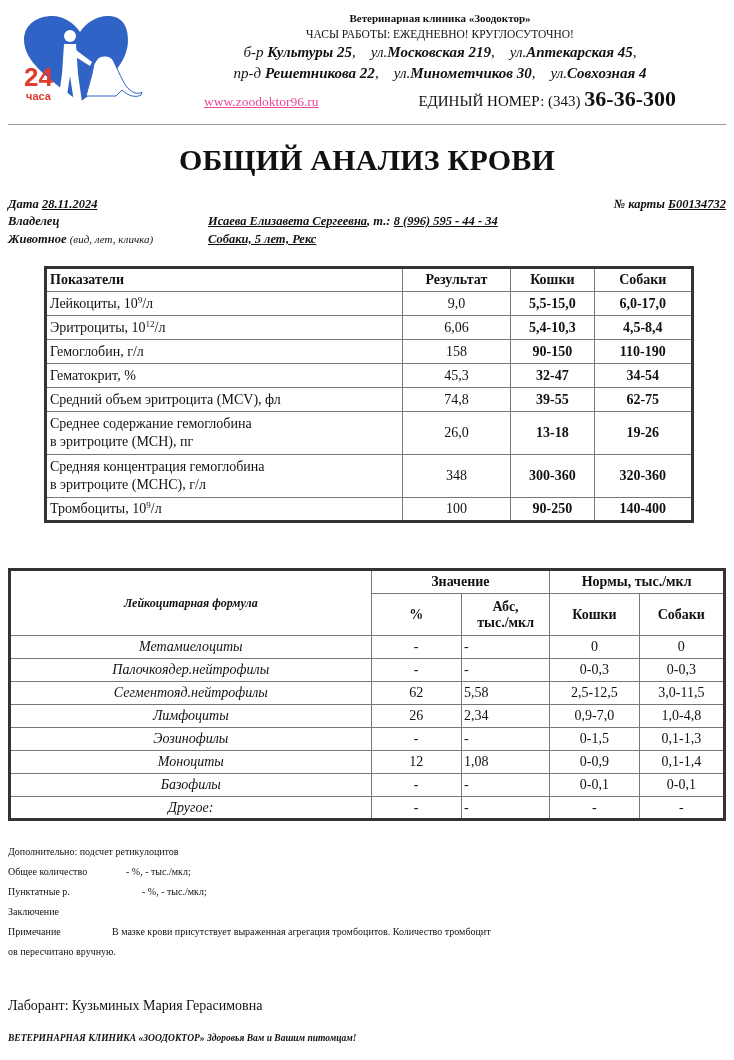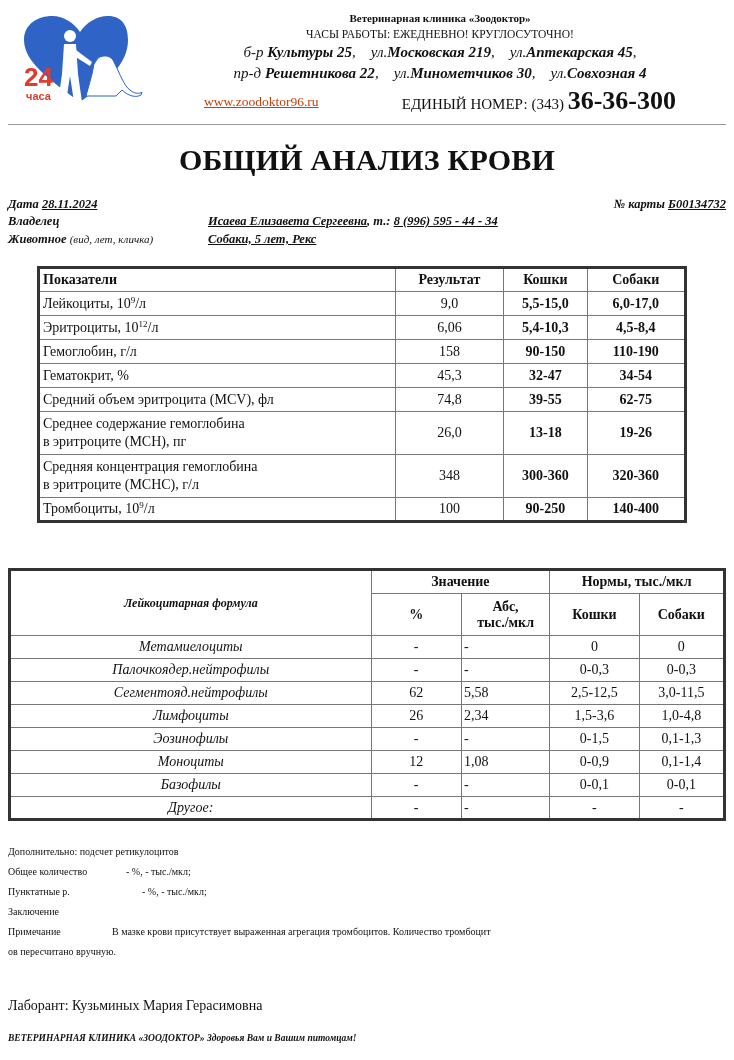--- a/index.html
+++ b/index.html
@@ -7,37 +7,37 @@
   body { font-family: "Liberation Serif", "DejaVu Serif", serif; color: #111; position: relative; }
 
   .header { position: absolute; left: 0; top: 0; width: 734px; height: 125px; }
   .logo { position: absolute; left: 20px; top: 14px; width: 125px; height: 92px; }
   .hdr-text { position: absolute; left: 196px; top: 10px; width: 488px; text-align: center; }
   .clinic-name { font-size: 11px; font-weight: bold; line-height: 16px; }
   .hours { font-size: 11.5px; line-height: 16px; }
   .addr { font-size: 15px; font-style: italic; line-height: 21px; white-space: nowrap; }
   .addr b { font-weight: bold; }
   .contact-row { position: absolute; left: 204px; top: 86px; width: 480px; height: 30px; }
-  .site { position: absolute; left: 0; top: 8px; font-size: 13.5px; color: #c2410c; text-decoration: underline; }
+  .site { position: absolute; left: 0; top: 8px; font-size: 13.5px; color: #ec4899; text-decoration: underline; }
   .phone { position: absolute; right: 8px; top: 0; font-size: 15px; white-space: nowrap; }
-  .phone b { font-size: 26px; font-weight: bold; margin-top: 16px; }
+  .phone b { font-size: 22px; font-weight: bold; margin-top: 16px; }
   .hr { position: absolute; left: 8px; top: 124px; width: 718px; height: 1px; background: #999; }
 
   .title { position: absolute; left: 0; top: 143px; width: 734px; text-align: center; font-size: 30px; font-weight: bold; letter-spacing: 0.2px; }
 
   .meta { position: absolute; left: 8px; width: 718px; font-size: 12.5px; font-style: italic; font-weight: bold; line-height: 17px; }
   .meta .u { text-decoration: underline; }
   .meta .small { font-size: 11px; font-weight: normal; }
   .meta .right { position: absolute; right: 0; top: 0; }
   .meta .col2 { position: absolute; left: 200px; top: 0; }
 
   table { border-collapse: collapse; position: absolute; }
   td, th { border: 1px solid #777; }
 
-  .t1 { left: 37px; top: 266px; width: 650px; border: 3px solid #333; font-size: 14px; }
+  .t1 { left: 44px; top: 266px; width: 650px; border: 3px solid #333; font-size: 14px; }
   .t1 th { font-weight: bold; text-align: center; height: 24px; }
   .t1 th.left { text-align: left; padding-left: 3px; }
   .t1 td { height: 24px; }
   .t1 td.name { padding-left: 3px; line-height: 18px; }
   .t1 td.res { text-align: center; }
   .t1 td.norm { text-align: center; font-weight: bold; }
   .t1 tr.tall td { height: 43px; }
   sup { font-size: 9px; vertical-align: 5px; line-height: 0; }
 
   .t2 { left: 8px; top: 568px; width: 718px; border: 3px solid #333; font-size: 14px; }
@@ -220,21 +220,21 @@
         <td class="lname">Сегментояд.нейтрофилы</td>
         <td>62</td>
         <td class="abs">5,58</td>
         <td>2,5-12,5</td>
         <td>3,0-11,5</td>
       </tr>
   <tr>
         <td class="lname">Лимфоциты</td>
         <td>26</td>
         <td class="abs">2,34</td>
-        <td>1,5-3,6</td>
+        <td>0,9-7,0</td>
         <td>1,0-4,8</td>
       </tr>
   <tr>
         <td class="lname">Эозинофилы</td>
         <td>-</td>
         <td class="abs">-</td>
         <td>0-1,5</td>
         <td>0,1-1,3</td>
       </tr>
   <tr>

